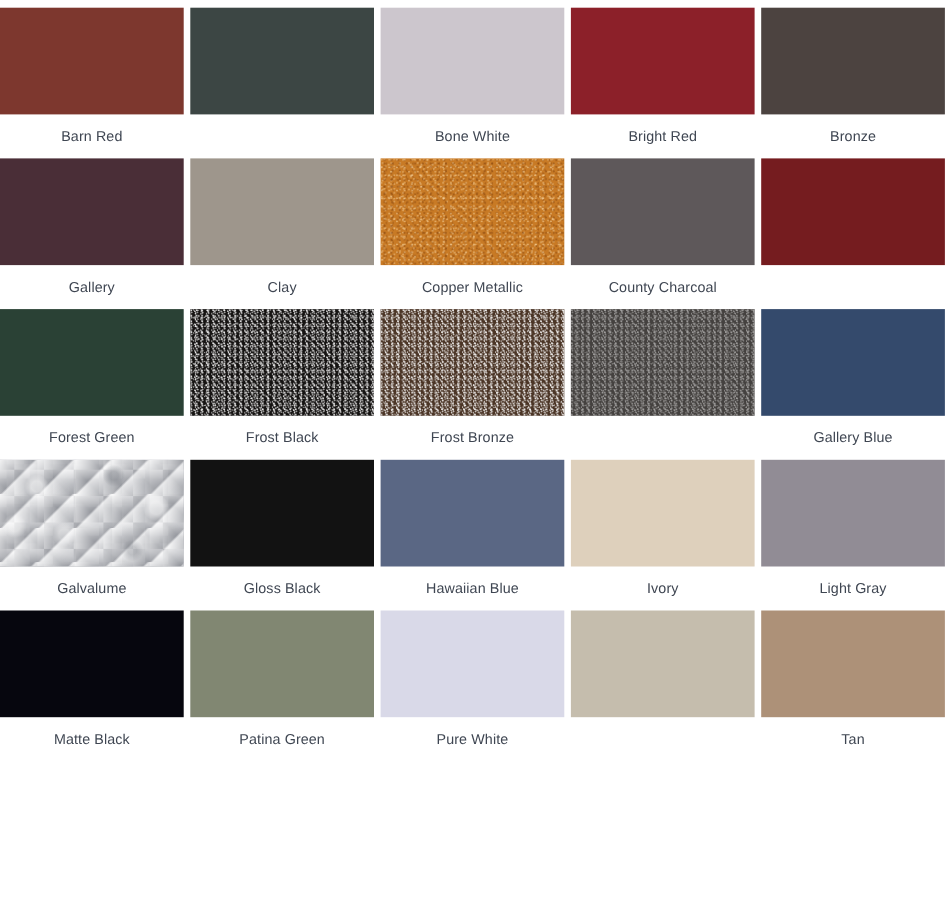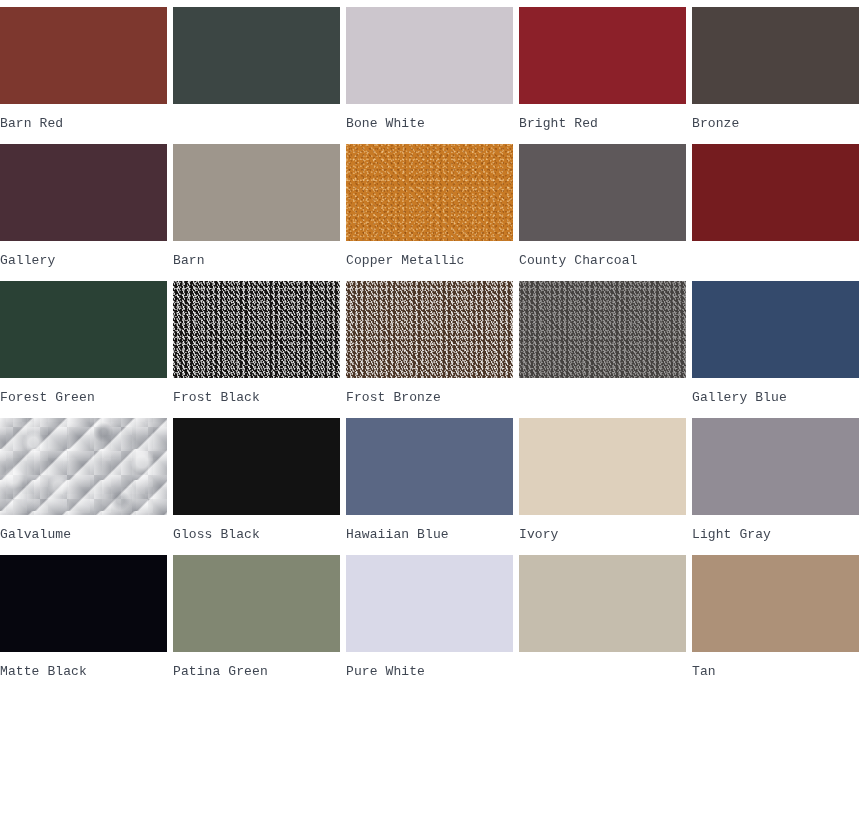--- a/index.html
+++ b/index.html
@@ -42,27 +42,27 @@
   }
 
   .swatch-chip .tex {
     position: absolute;
     left: 0; top: 0; right: 0; bottom: 0;
     pointer-events: none;
   }
 
   .swatch-label {
     width: 167px;
+    text-align: center;
     font-size: 13px;
     line-height: 14px;
     color: #3f4652;
     padding-top: 13px;
     letter-spacing: 0.1px;
     white-space: nowrap;
-    font-family: Liberation Mono, monospace;
   }
 
   
   .tex-metallic {
     background-image:
       radial-gradient(circle at 12% 18%, rgba(255,228,180,.55) 0 0.6px, transparent 1.1px),
       radial-gradient(circle at 37% 7%,  rgba(255,235,195,.5) 0 0.6px, transparent 1.1px),
       radial-gradient(circle at 63% 27%, rgba(120,58,10,.45) 0 0.7px, transparent 1.2px),
       radial-gradient(circle at 85% 12%, rgba(255,225,170,.5) 0 0.6px, transparent 1.1px),
       radial-gradient(circle at 22% 52%, rgba(255,230,185,.45) 0 0.6px, transparent 1.1px),
@@ -136,21 +136,21 @@
     <div class="swatch-cell">
       <div class="swatch-chip" style="background-color: rgb(76, 67, 64);"></div>
       <div class="swatch-label">Bronze</div>
     </div>
     <div class="swatch-cell">
       <div class="swatch-chip" style="background-color: rgb(74, 46, 55);"></div>
       <div class="swatch-label">Gallery</div>
     </div>
     <div class="swatch-cell">
       <div class="swatch-chip" style="background-color: rgb(158, 150, 140);"></div>
-      <div class="swatch-label">Barn</div>
+      <div class="swatch-label">Clay</div>
     </div>
     <div class="swatch-cell">
       <div class="swatch-chip" style="background-color: rgb(200, 122, 37);">
         <div class="tex tex-metallic"></div>
       </div>
       <div class="swatch-label">Copper Metallic</div>
     </div>
     <div class="swatch-cell">
       <div class="swatch-chip" style="background-color: rgb(94, 88, 90);"></div>
       <div class="swatch-label">County Charcoal</div>

